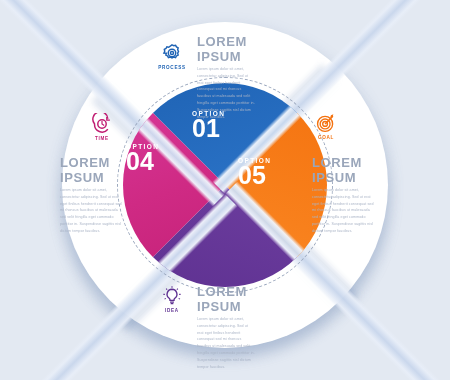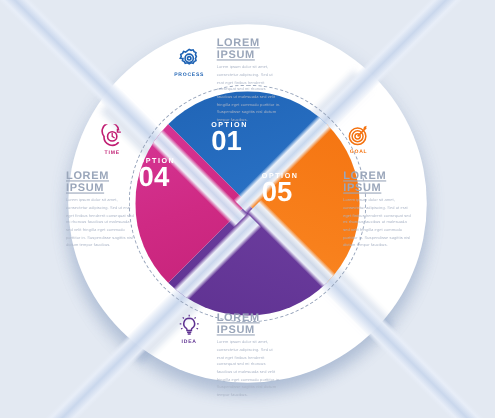--- a/index.html
+++ b/index.html
@@ -124,22 +124,22 @@
     letter-spacing:0px;
   }
   .wl1{left:192px;top:110px;width:66px;}
   .wl2{left:238px;top:157px;width:66px;}
   .wl3{left:192px;top:217px;width:66px;}
   .wl4{left:126px;top:143px;width:66px;}
 
   
   .blk{position:absolute;}
   .blk .head{
-    font-size:10px;font-weight:bold;color:#9aa6ba;
-    letter-spacing:.6px;margin-bottom:2px;text-decoration:underline;
+    font-size:13px;font-weight:bold;color:#9aa6ba;
+    letter-spacing:.6px;margin-bottom:2px;
   }
   .blk .body{
     font-size:3.6px;line-height:1.9;color:#aab4c6;
     letter-spacing:.1px;
   }
   .ico-wrap{position:absolute;text-align:center;width:40px;}
   .ico-wrap .ico-lbl{
     font-size:4.6px;font-weight:bold;letter-spacing:.7px;margin-top:1px;
   }
 

